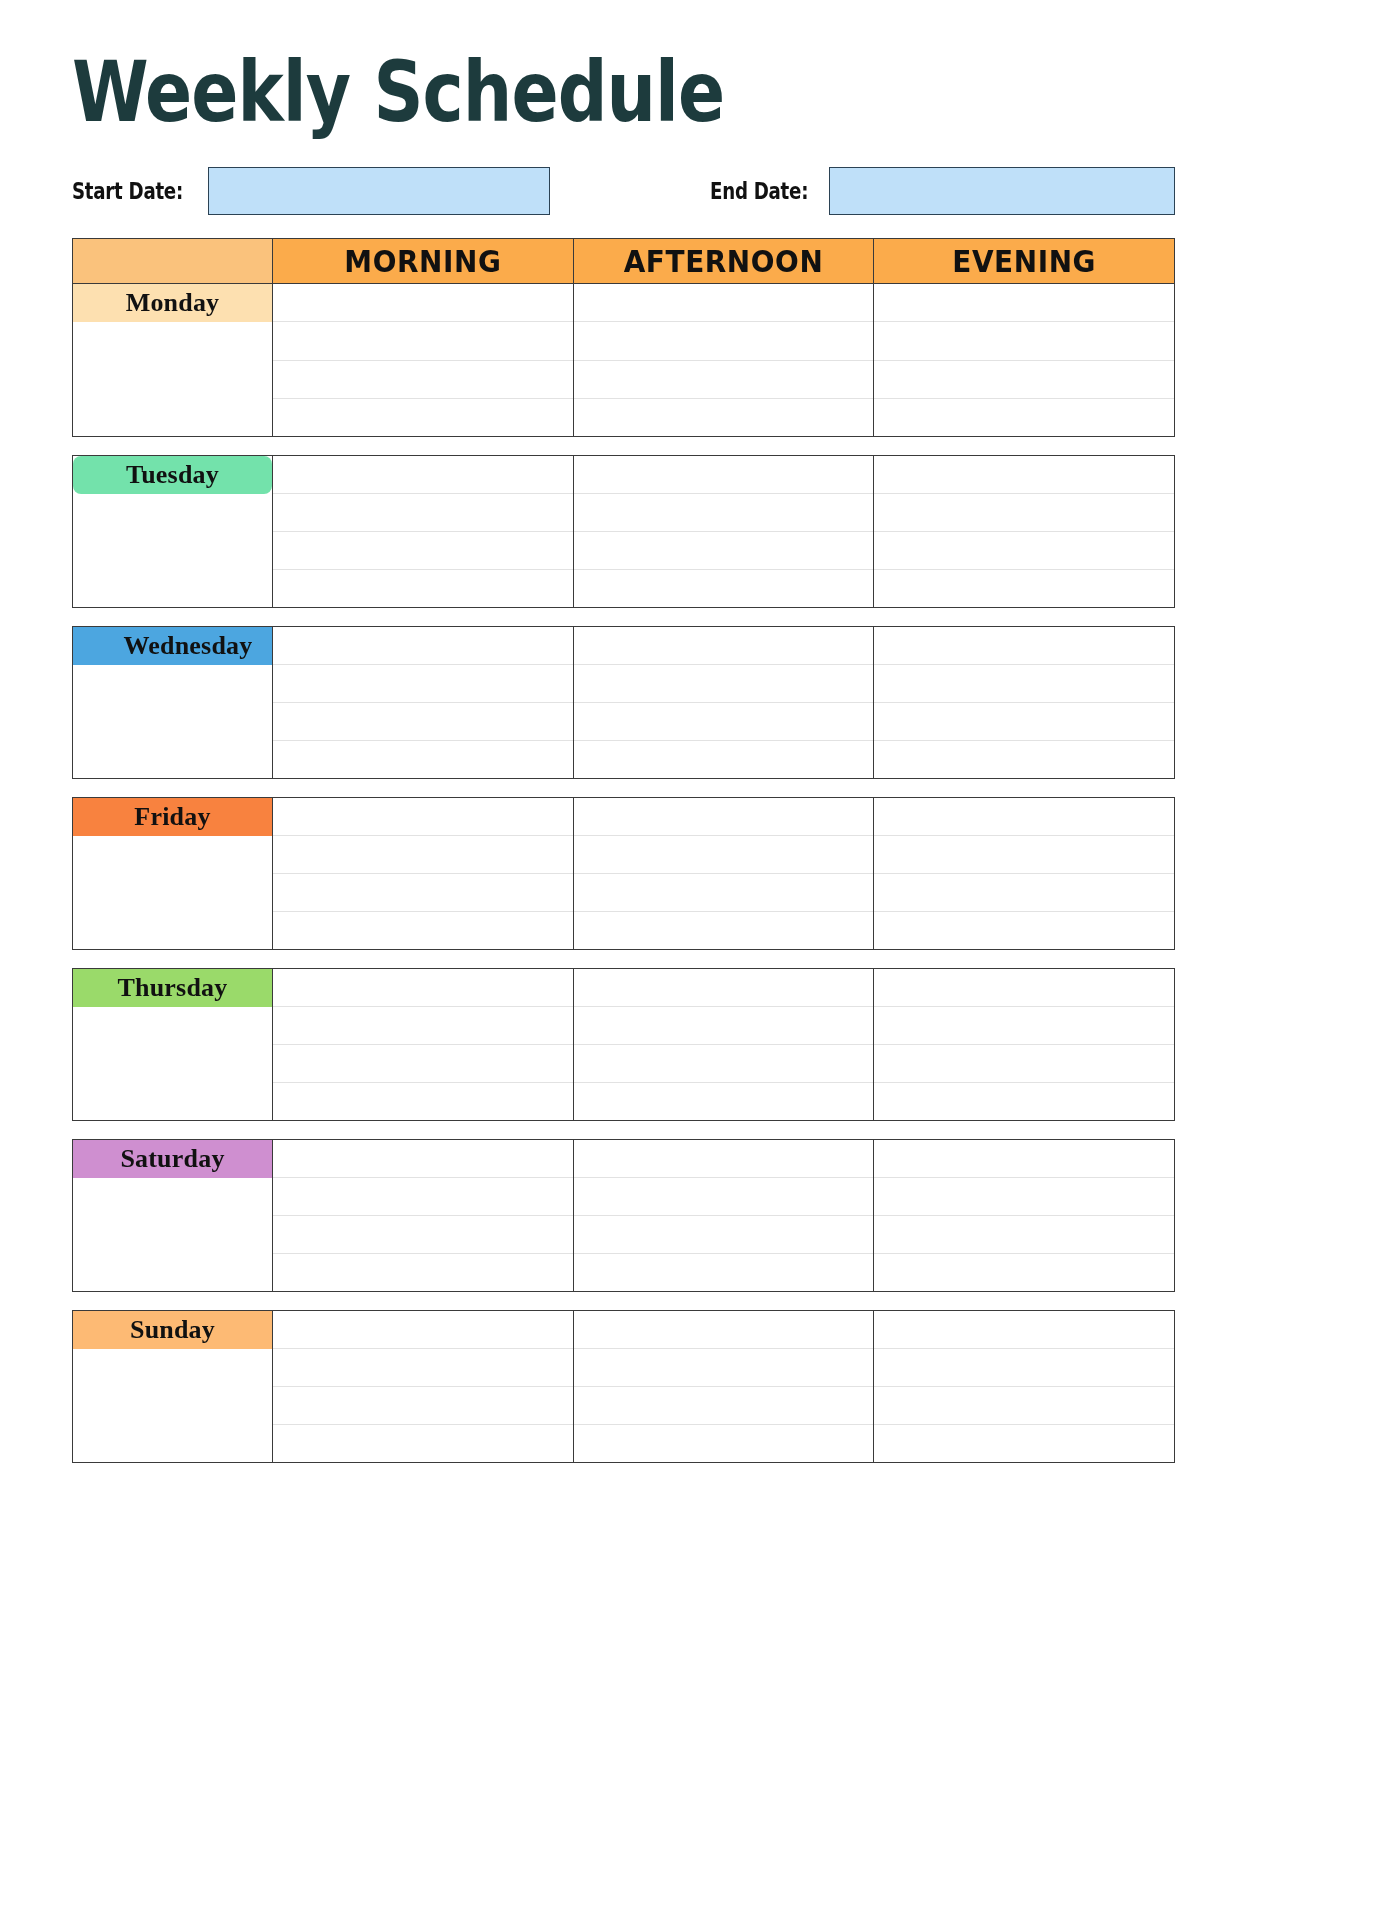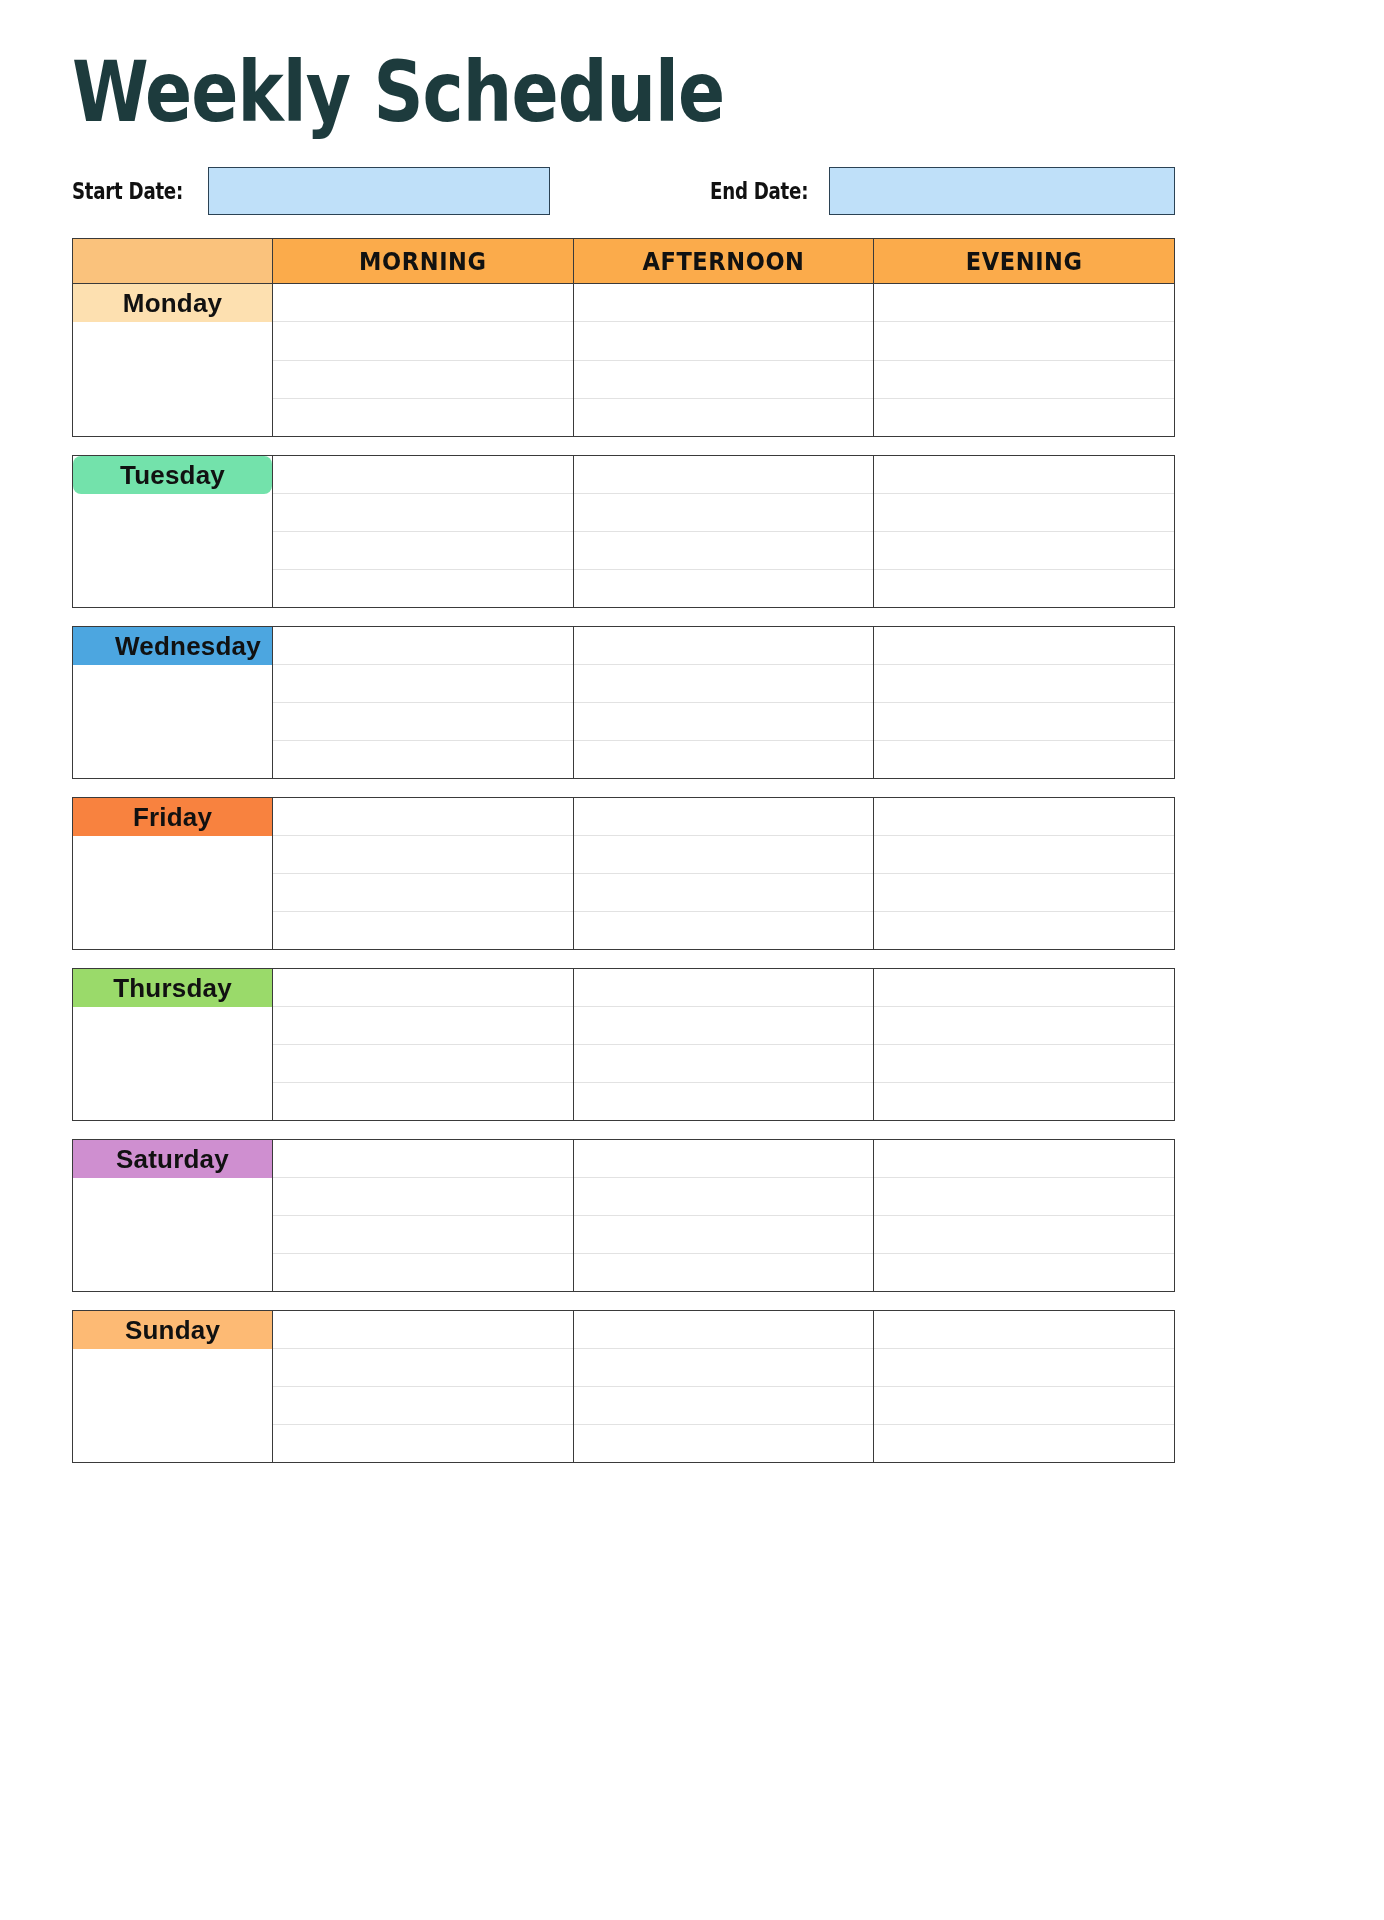--- a/index.html
+++ b/index.html
@@ -80,21 +80,21 @@
   }
   .ch-cell {
     flex: 1 1 0;
     background: #fbab4b;
     border-right: 1.5px solid #3a3a3a;
     box-sizing: border-box;
     display: flex;
     align-items: center;
     justify-content: center;
     font-family: "Liberation Sans Narrow", "DejaVu Sans Condensed", "Liberation Sans", sans-serif;
-    font-size: 25px;
+    font-size: 31px;
     font-weight: bold;
     letter-spacing: 0.6px;
     color: #111111;
   }
   .ch-cell:last-child { border-right: none; }
 
   
   .day-block {
     display: flex;
     margin-top: 18px;
@@ -109,21 +109,21 @@
     flex: 0 0 200px;
     border-right: 1.5px solid #3a3a3a;
     box-sizing: border-box;
     background: #ffffff;
   }
   .day-name {
     height: 38px;
     display: flex;
     align-items: center;
     justify-content: center;
-    font-family: Liberation Sans, sans-serif;
+    font-family: Liberation Serif, serif;
     font-size: 26px;
     font-weight: bold;
     color: #111111;
     letter-spacing: 0.2px;
     box-sizing: border-box;
   }
   .day-rest { height: 114px; }
 
   .slot-col {
     flex: 1 1 0;

